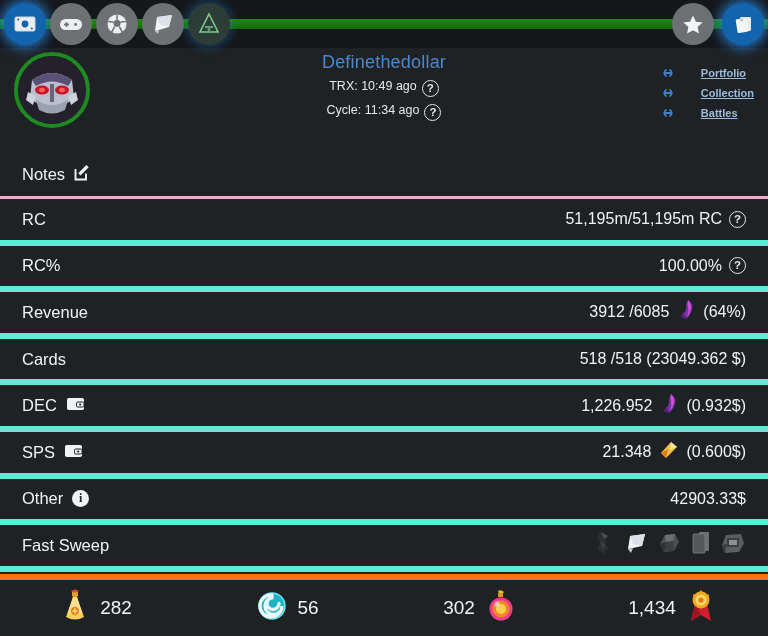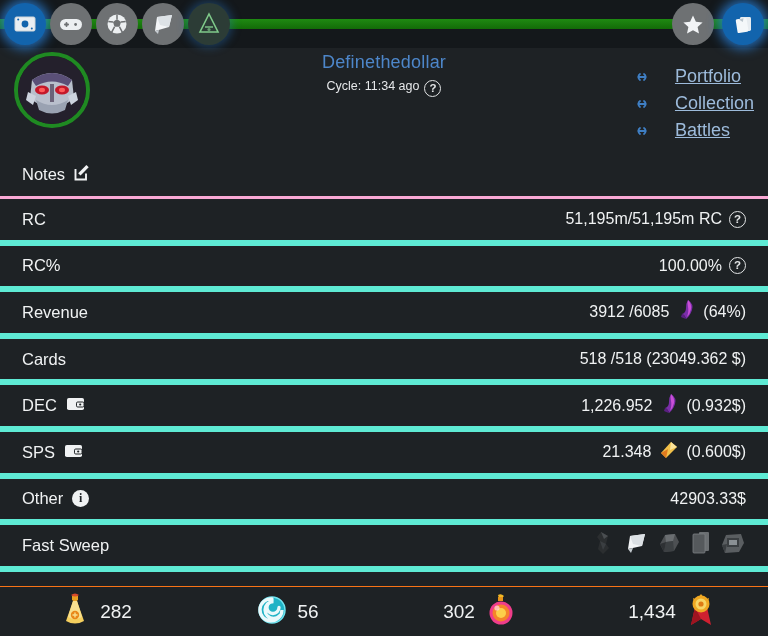--- a/index.html
+++ b/index.html
@@ -62,21 +62,21 @@
   }
   .substat { font-size: 12.5px; color: #e6e8ea; margin-top: 5px; line-height: 17px; }
   .substat .q { margin-left: 5px; vertical-align: -2px; }
 
   .linklist {
     position: absolute; right: 14px; top: 18px;
     display: flex; flex-direction: column; gap: 6px;
   }
   .linkrow {
     display: flex; align-items: center; gap: 24px;
-    color: #9dbbdb; font-size: 18px;
+    color: #9dbbdb; font-size: 11px; font-weight: bold;
   }
   .linkrow .lk { color: #3f7fc4; display: flex; }
 
   
   .rows { position: absolute; left: 0; right: 0; top: 153px; }
   .row {
     height: 46.6px;
     display: flex; align-items: center; justify-content: space-between;
     padding: 0 22px;
     border-bottom: 6px solid #5eead4;
@@ -103,22 +103,22 @@
     width: 17px; height: 17px; border-radius: 50%;
     background: #f0f2f3; color: #1e2225;
     font-size: 12px; line-height: 17px; font-weight: bold;
     text-align: center; display: inline-block;
     font-family: "Liberation Serif", serif;
   }
 
   
   .bottombar {
     position: absolute; left: 0; right: 0; bottom: 0;
-    height: 50px;
-    border-top: 1px solid #f97316;
+    height: 62px;
+    border-top: 6px solid #f97316;
     display: flex; align-items: center;
   }
   .bslot { flex: 1; display: flex; align-items: center; justify-content: center; gap: 10px; }
   .bslot .num { color: #f0f2f3; font-size: 19px; }
   .bslot.rev { flex-direction: row-reverse; }
 
   svg { shape-rendering: geometricPrecision; }
 </style>
 </head>
 <body>
@@ -217,20 +217,23 @@
         <ellipse cx="44" cy="34" rx="3" ry="2.2" fill="#ff5a5a"></ellipse>
         <path d="M18 44 q16 10 32 0 l-3 10 q-13 7 -26 0 z" fill="#9aa2b2"></path>
         <path d="M10 36 l8 4 -3 9 -7 -5 z" fill="#cdd3de"></path>
         <path d="M58 36 l-8 4 3 9 7 -5 z" fill="#cdd3de"></path>
       </svg>
     </div>
 
     <div class="titlewrap">
       <div class="username">Definethedollar</div>
       <div class="substat">
+        <span>TRX: 10:49 ago</span><span class="qmark q">?</span>
+      </div>
+      <div class="substat">
         <span>Cycle: 11:34 ago</span><span class="qmark q">?</span>
       </div>
     </div>
 
     <div class="linklist">
       <a class="linkrow" href="#">
         <span class="lk">
           <svg width="18" height="14" viewBox="0 0 18 14">
             <path d="M7 4 a3.6 3.6 0 0 0 0 6 M11 4 a3.6 3.6 0 0 1 0 6" stroke="#3f7fc4" stroke-width="1.8" fill="none" stroke-linecap="round"></path>
             <path d="M5.5 7 h7" stroke="#3f7fc4" stroke-width="1.8" stroke-linecap="round"></path>

